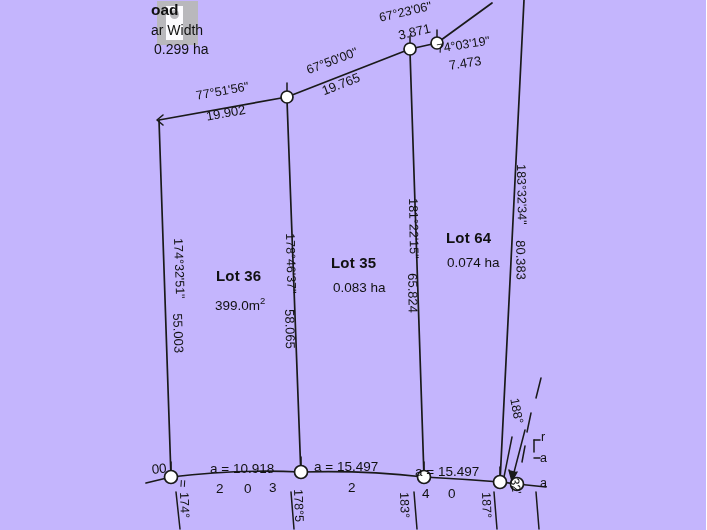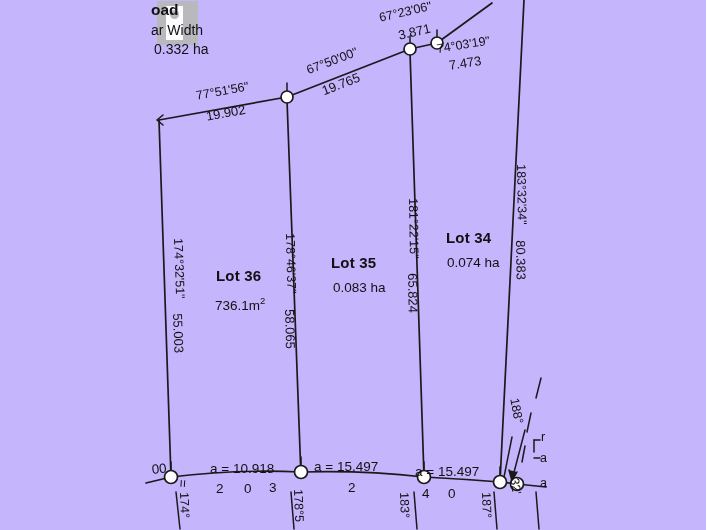--- a/index.html
+++ b/index.html
@@ -160,31 +160,31 @@
       <circle cx="517" cy="484" r="6.5"></circle>
     </g>
   </svg>
 
   <div id="watermark">
     <div class="p-glyph"></div>
     <div class="p-hole"></div>
   </div>
   <div class="lbl header-text bold" style="left:151px; top:2px;">oad</div>
   <div class="lbl header-text" style="left:151px; top:23px;">ar Width</div>
-  <div class="lbl header-text" style="left:154px; top:42px;">0.332 ha</div>
+  <div class="lbl header-text" style="left:154px; top:42px;">0.299 ha</div>
 
   <div class="lbl lot-name" style="left:216px; top:268px;">Lot 36</div>
   <div class="lbl lot-area" style="left:215px; top:296px;">
-    <span>736.1m</span><span class="sup">2</span>
+    <span>399.0m</span><span class="sup">2</span>
   </div>
 
   <div class="lbl lot-name" style="left:331px; top:255px;text-align:center;">Lot 35</div>
   <div class="lbl lot-area" style="left:333px; top:281px;">0.083 ha</div>
 
-  <div class="lbl lot-name" style="left:446px; top:230px;">Lot 34</div>
+  <div class="lbl lot-name" style="left:446px; top:230px;">Lot 64</div>
   <div class="lbl lot-area" style="left:447px; top:256px;">0.074 ha</div>
 
   <div class="lbl bearing" style="left:195px; top:90px; transform:rotate(-10.3deg); transform-origin:left top;">77°51'56"</div>
   <div class="lbl dist" style="left:205px; top:110px; transform:rotate(-10.3deg); transform-origin:left top;">19.902</div>
 
   <div class="lbl bearing" style="left:305px; top:65px; transform:rotate(-21deg); transform-origin:left top;">67°50'00"</div>
   <div class="lbl dist" style="left:320px; top:85px; transform:rotate(-21deg); transform-origin:left top;">19.765</div>
 
   <div class="lbl bearing" style="left:378px; top:12px; transform:rotate(-13deg); transform-origin:left top;">67°23'06"</div>
   <div class="lbl dist" style="left:397px; top:29px; transform:rotate(-13deg); transform-origin:left top;">3.871</div>

